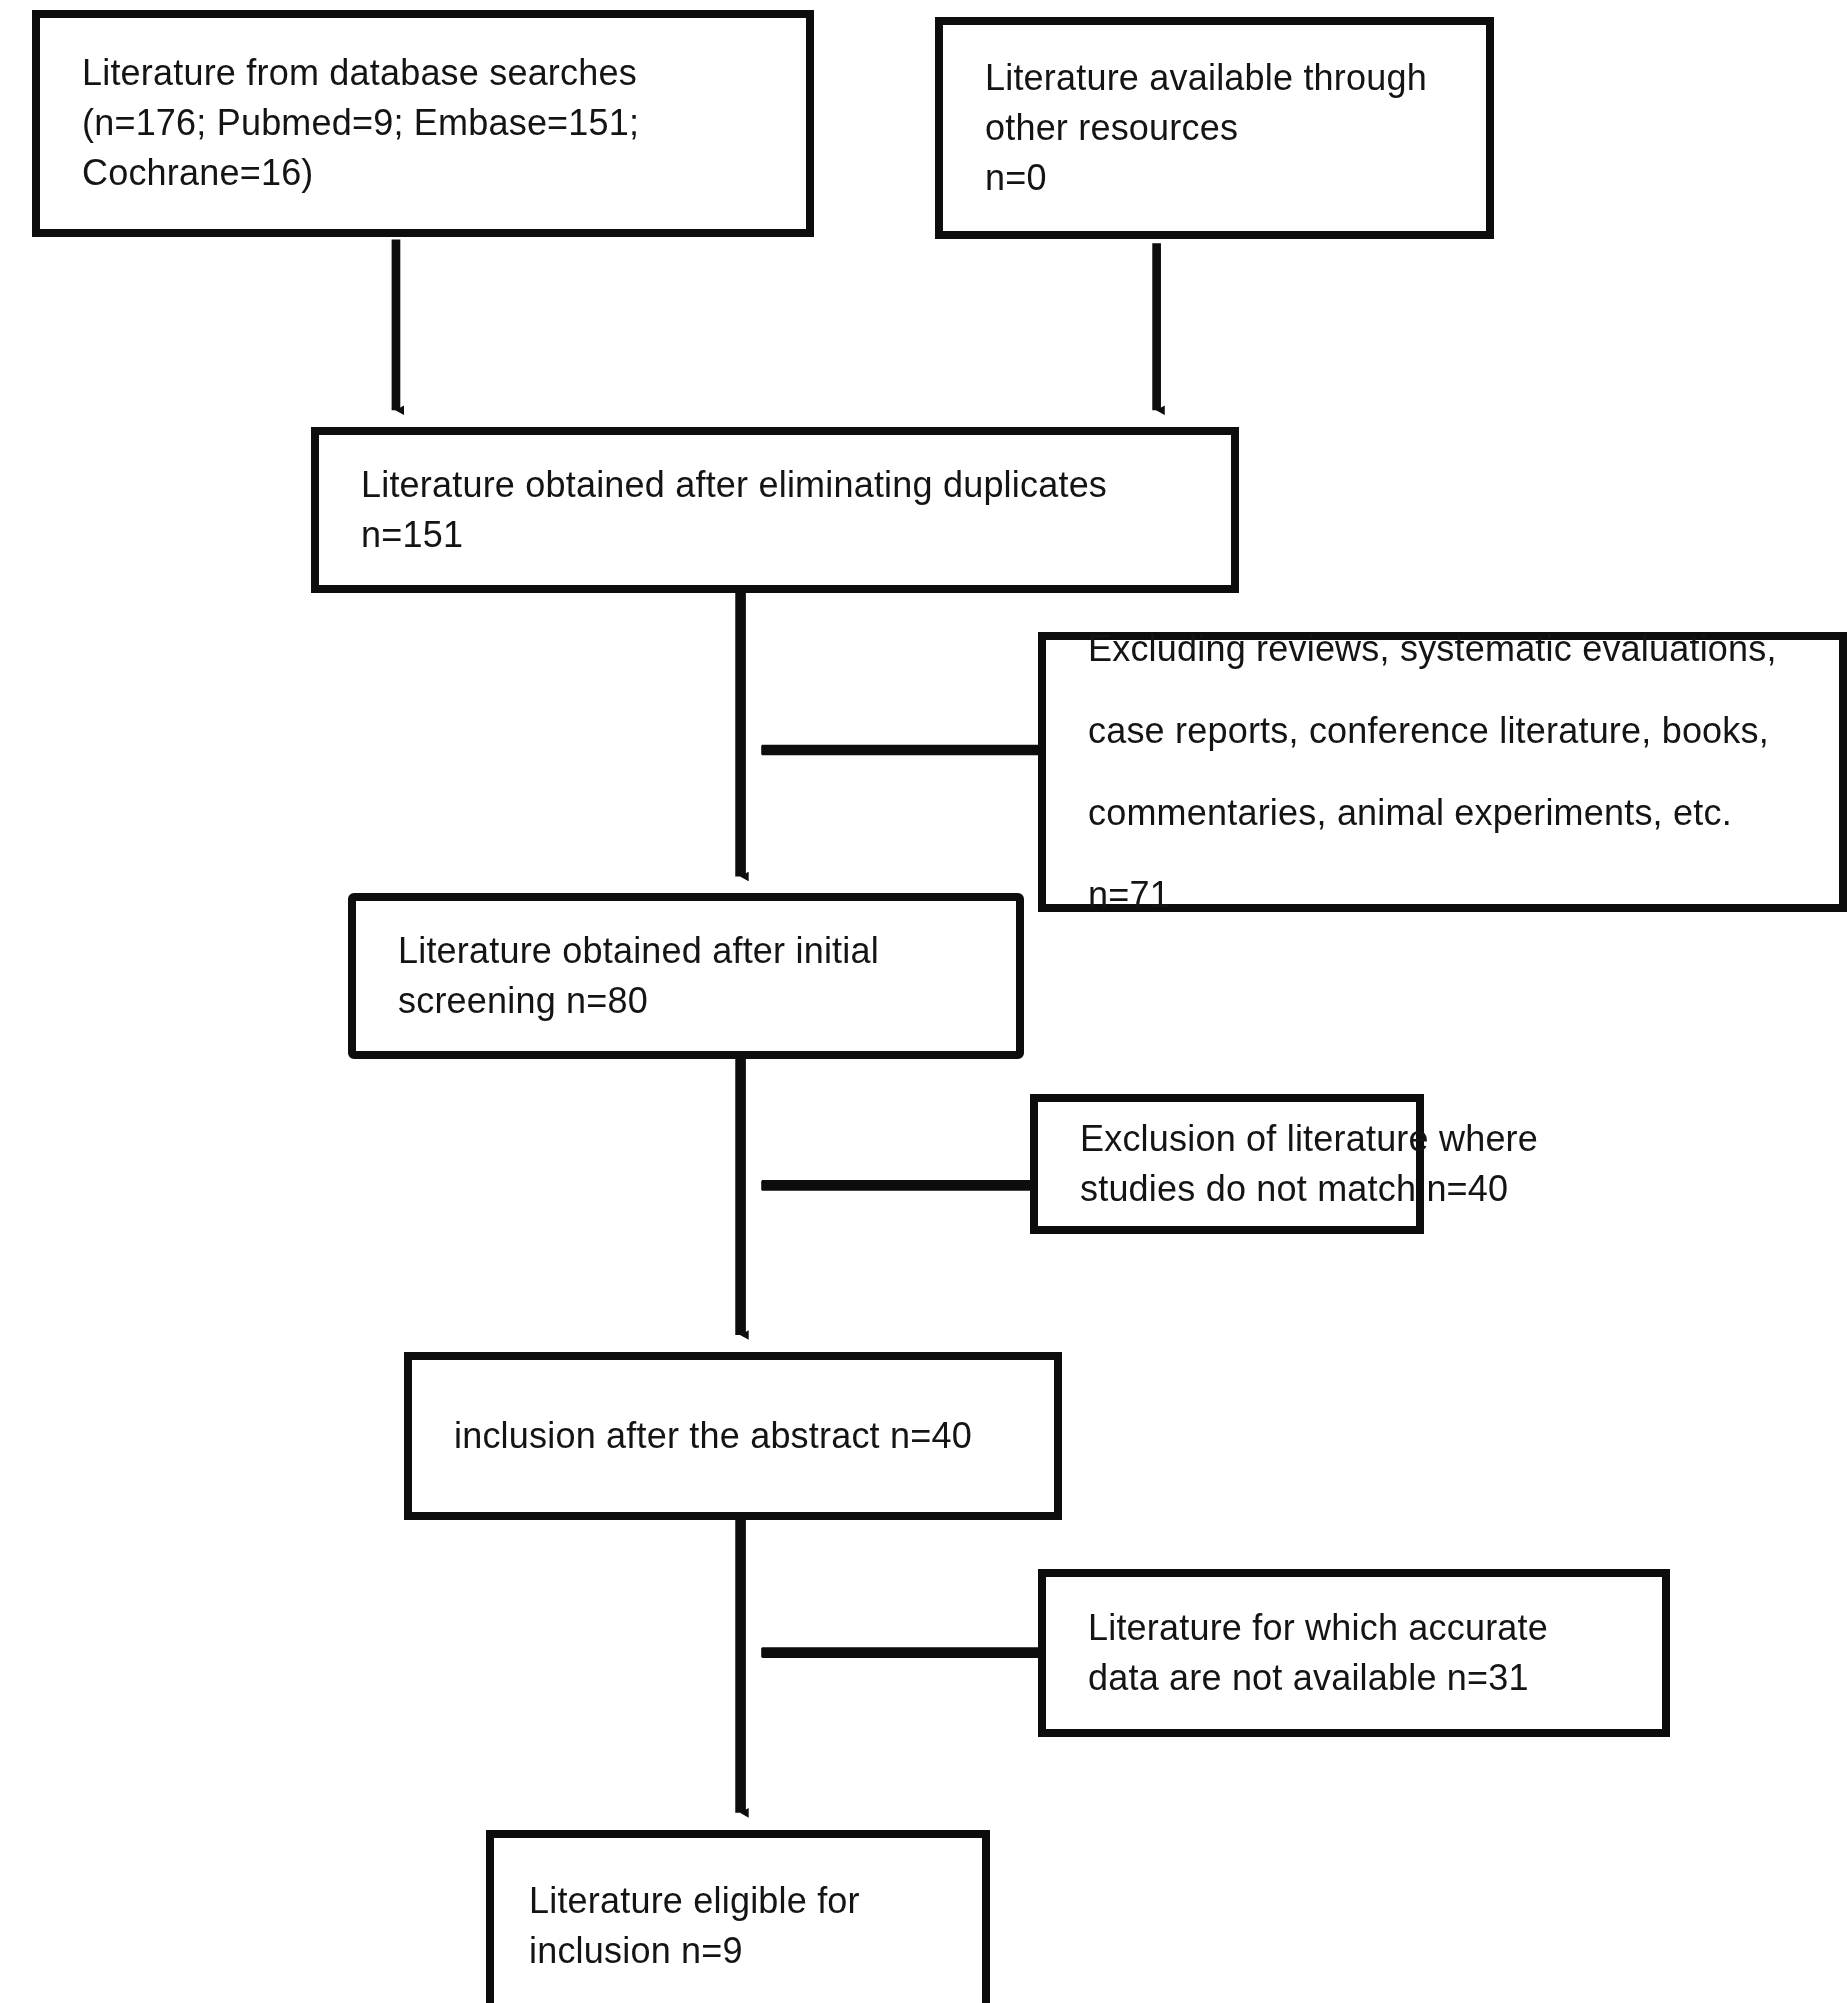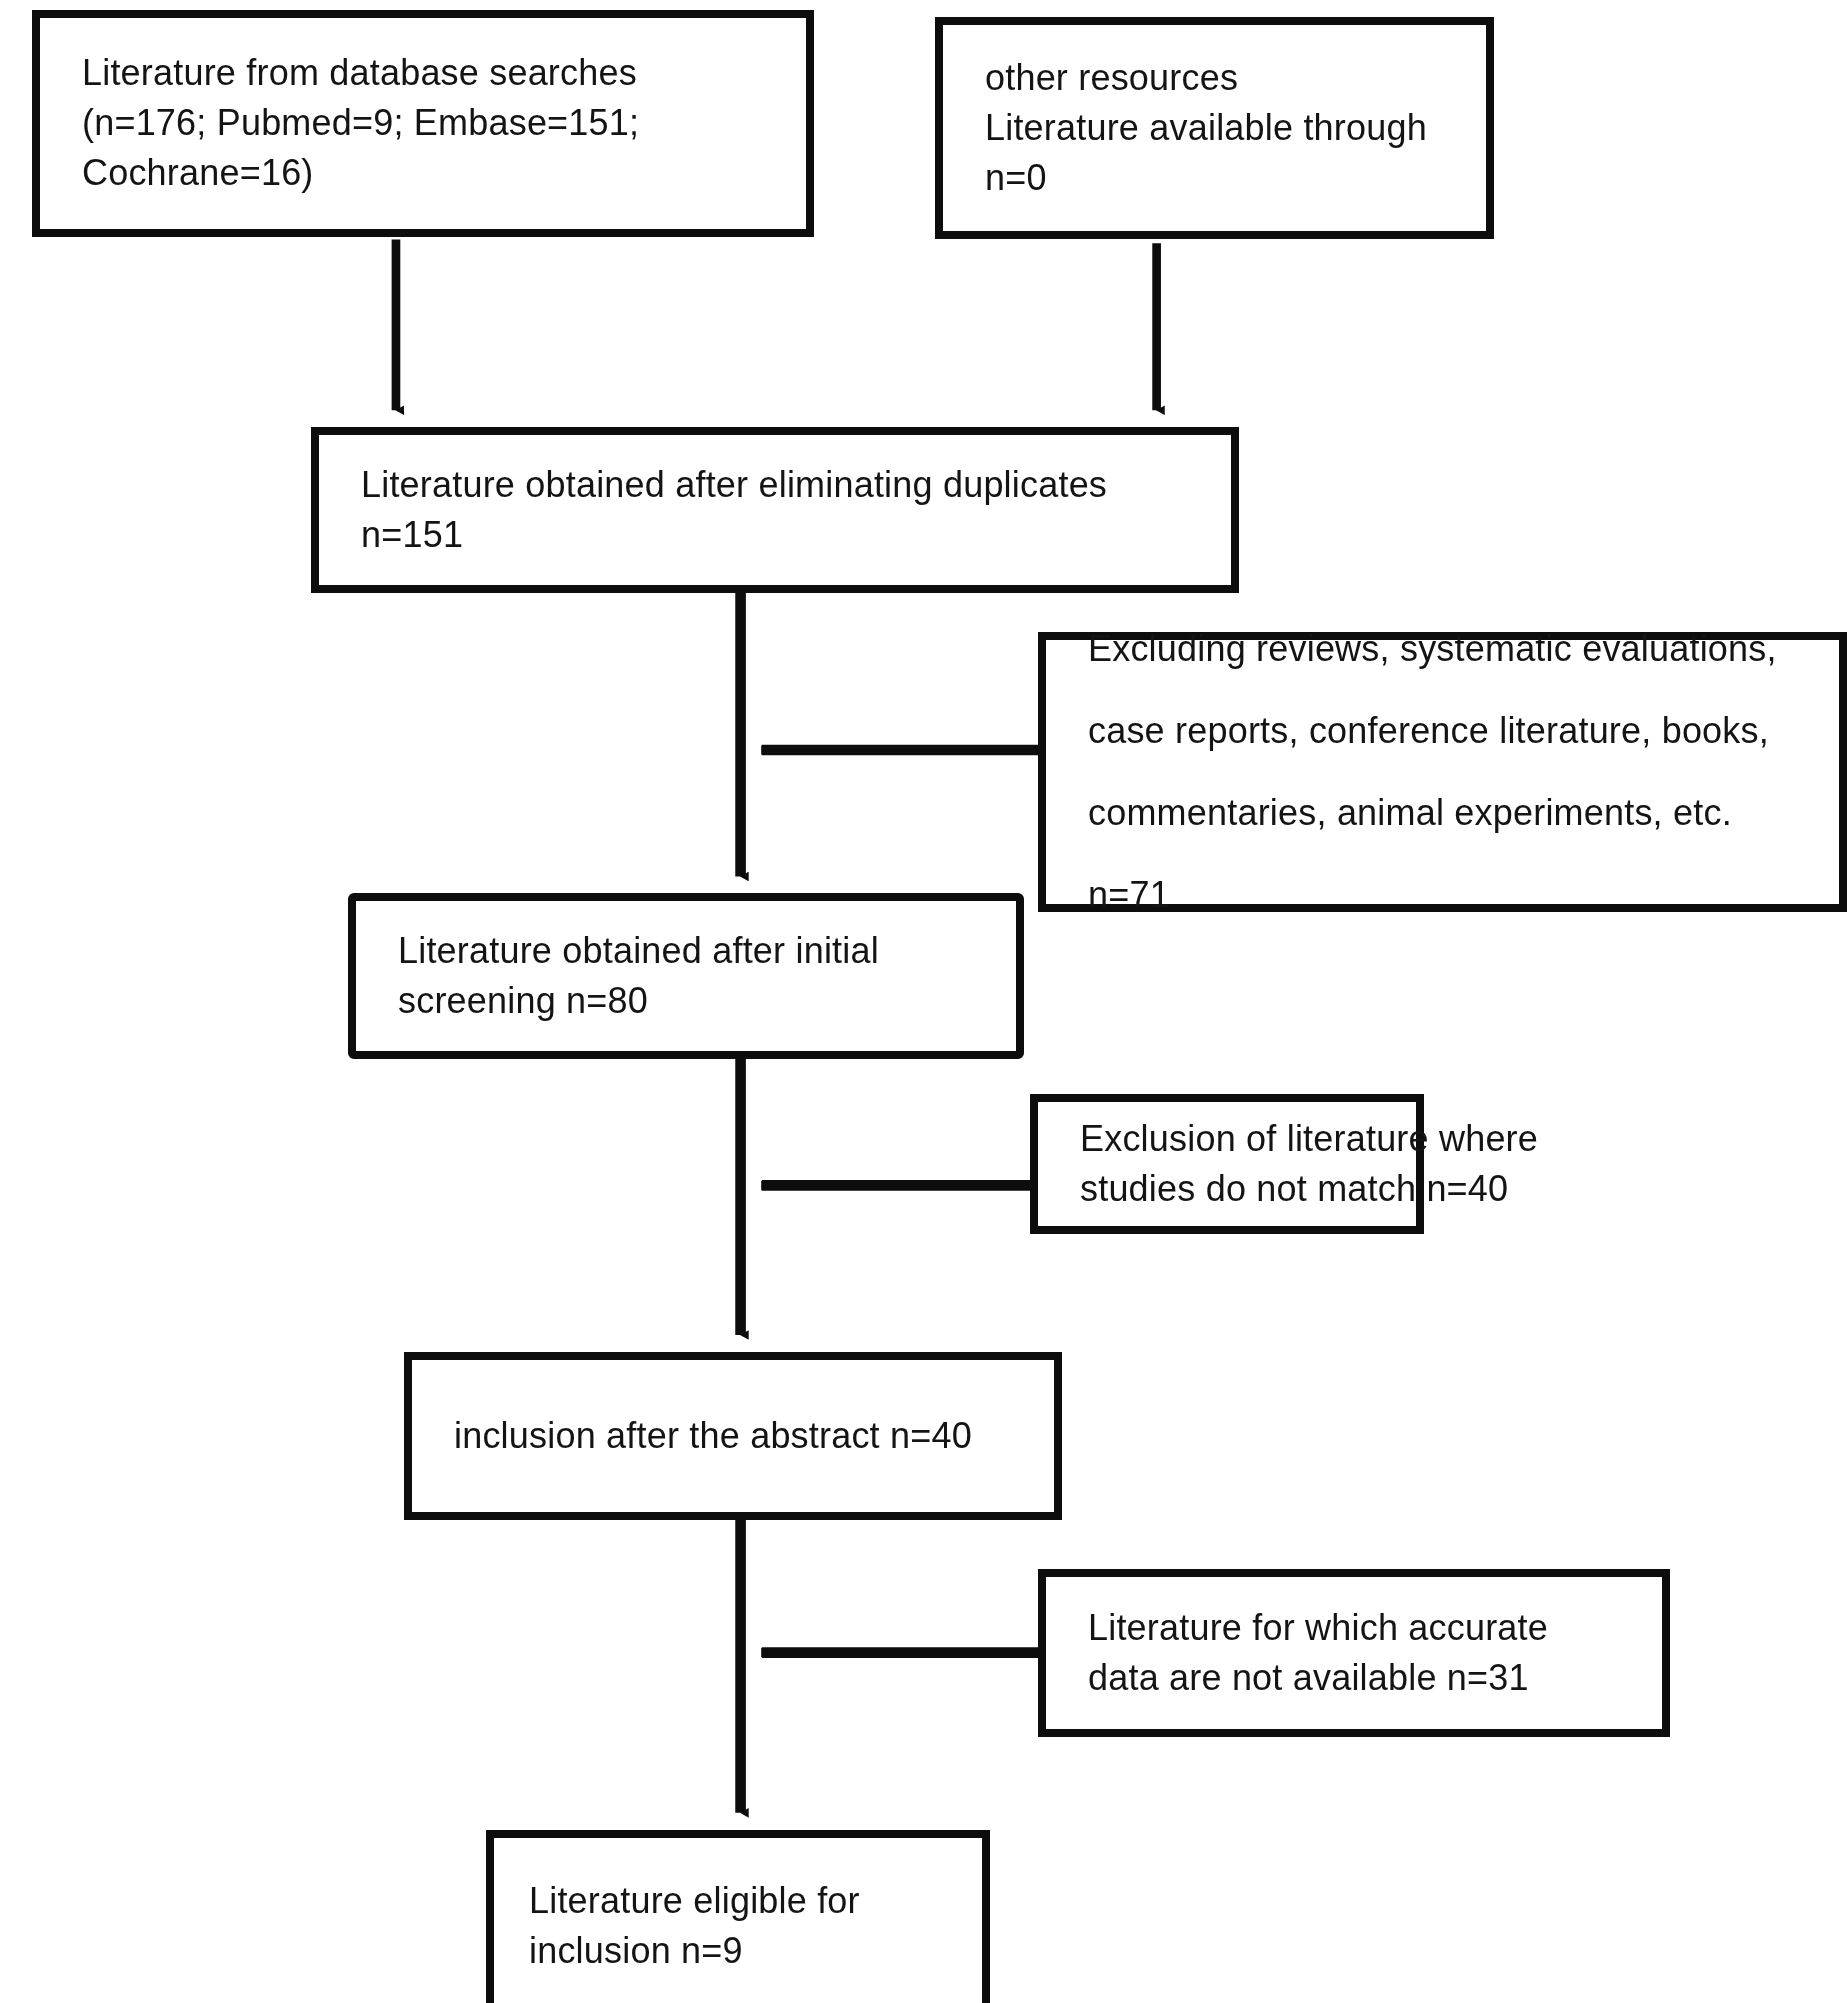--- a/index.html
+++ b/index.html
@@ -75,22 +75,22 @@
     <line x1="1076" y1="1712" x2="789" y2="1712" stroke="#0d0d0d" stroke-width="11" marker-end="url(#ah-left)"></line>
   </svg>
 
   <div class="node" style="left:20px; top:9.7px; width:782px; height:227px;margin-left:12px;">
     <div class="line">Literature from database searches</div>
     <div class="line">(n=176; Pubmed=9; Embase=151;</div>
     <div class="line">Cochrane=16)</div>
   </div>
 
   <div class="node" style="left:935px; top:17.4px; width:559px; height:222px;">
+    <div class="line">Literature available through</div>
     <div class="line">other resources</div>
-    <div class="line">Literature available through</div>
     <div class="line">n=0</div>
   </div>
 
   <div class="node" style="left:311px; top:427px; width:928px; height:166px;">
     <div class="line">Literature obtained after eliminating duplicates</div>
     <div class="line">n=151</div>
   </div>
 
   <div class="node" style="left:1038px; top:632px; width:809px; height:280px;gap:32px;">
     <div class="line">Excluding reviews, systematic evaluations,</div>

